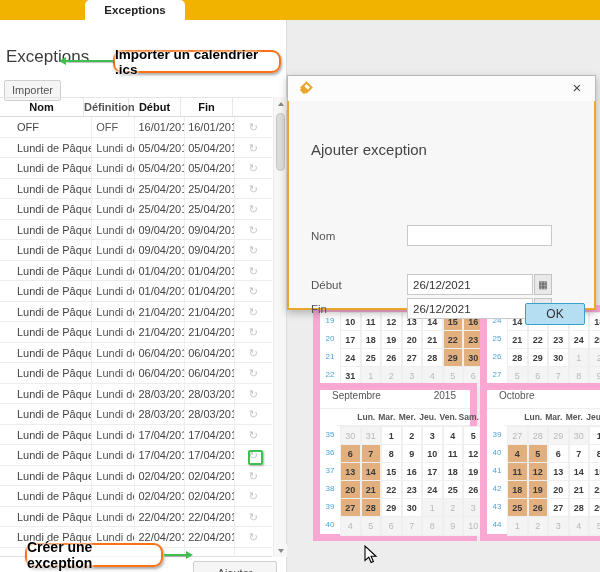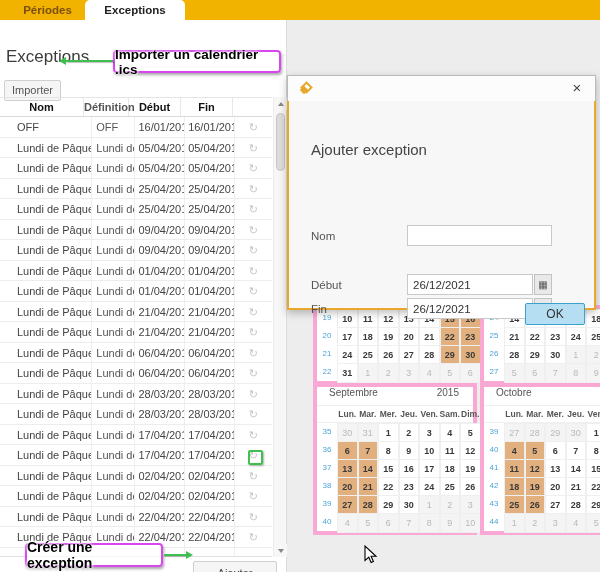--- a/index.html
+++ b/index.html
@@ -49,26 +49,26 @@
     border-right:3.5px solid transparent; border-bottom:4.5px solid #888; }
   .tri-down { width:0; height:0; border-left:3.5px solid transparent;
     border-right:3.5px solid transparent; border-top:4.5px solid #888; }
   .sb-thumb { position:absolute; left:2px; top:16px; width:9px; height:58px;
     background:#dcdcdc; border:1px solid #c6c6c6; border-radius:5px; }
 
   
   .right-panel { left:287px; top:20px; width:313px; height:552px; background:#ededed; z-index:0; }
 
   
-  .cal { background:#fff; border:4px solid #f9a8d4; z-index:2; font-size:9px; }
+  .cal { background:#fff; border:7px solid #f9a8d4; z-index:2; font-size:9px; }
   .cal-head { height:19px; display:flex; justify-content:space-between;
     align-items:flex-start; padding:0 14px 0 12px; color:#555; font-size:10px;
     border-bottom:1px solid #eee; }
   .cal-dow { display:grid; grid-template-columns:20px repeat(7,20.5px); height:17px;
-    color:#555; font-weight:bold; font-size:8.5px; border-bottom:1px solid #f0f0f0; }
+    color:#555; font-weight:bold; font-size:8.5px; border-bottom:1px solid #f0f0f0;margin-left:16px; }
   .cal-dow span { text-align:center; line-height:17px; }
   .cal-week { display:grid; grid-template-columns:20px repeat(7,20.5px); height:18px; }
   .wknum { color:#4da4d9; font-size:8px; text-align:center; line-height:18px; }
   .day { text-align:center; line-height:18px; color:#3a3a3a; font-weight:bold;
     border:0.5px solid #efefef; background:#fff; }
   .day.tan { background:#E2B07F; }
   .day.grey { background:#f4f4f4; color:#b9b9b9; font-weight:normal; }
 
   
   .dialog { left:287px; top:75px; width:309px; height:235px; z-index:10;
@@ -94,21 +94,21 @@
   .fselect .arr { position:absolute; right:6px; top:0; color:#555; font-size:9px; }
   .fdate { width:126px; height:21px; border:1px solid #c9c9c9; background:#fff;
     font-size:11.5px; color:#333; padding:0 5px; font-family:"Liberation Sans",sans-serif; }
   .calbtn { width:18px; height:21px; margin-left:1px; background:#e9e9e9;
     border:1px solid #c2c2c2; font-size:10px; line-height:19px; text-align:center; color:#555; }
   .ok-btn { position:absolute; left:236px; top:202px; width:60px; height:22px;
     background:#B5DEF2; border:1px solid #3BA0D0; border-radius:2px;
     font-size:12px; color:#333; text-align:center; line-height:20px; }
 
   
-  .g-box { border:2px solid #d946ef; border-radius:4px; background:rgba(255,255,255,0.72);
+  .g-box { border:2px solid #f97316; border-radius:9px; background:rgba(255,255,255,0.72);
     box-shadow:1px 2px 3px rgba(0,0,0,0.35); z-index:20; display:flex;
     align-items:center; justify-content:center; font-weight:bold; color:#000;
     text-shadow:0 0 2px #fff,0 0 3px #fff,0 0 4px #fff; }
   .g-import { left:113px; top:50px; width:168px; height:23px; font-size:13.5px; }
   .g-create { left:25px; top:543px; width:138px; height:24px; font-size:14px; }
   .g-square { left:248px; top:450px; width:15px; height:15px; border:2px solid #3FBF4F;
     border-radius:2px; z-index:20; box-shadow:1px 1px 2px rgba(0,0,0,0.3); }
   .g-line { height:2px; background:#3FBF4F; z-index:20; box-shadow:1px 1px 1px rgba(0,0,0,0.25); }
   .g-head { width:0; height:0; z-index:20; }
   .gh-left { border-top:4px solid transparent; border-bottom:4px solid transparent;
@@ -117,21 +117,20 @@
     border-left:7px solid #3FBF4F; }
 
   .cursor { z-index:30; }
 </style>
 </head>
 <body>
 
 <div class="abs right-panel"></div>
 
 <div class="abs tabbar">
-  <div class="abs tab-inactive">Périodes</div>
   <div class="abs tab-active">Exceptions</div>
 </div>
 
 <div class="abs left-panel">
   <div class="abs page-title">Exceptions</div>
   <div class="abs btn import-btn">Importer</div>
 
   <div class="abs thead">
     <span class="c-nom" style="text-align:center;padding-left:0;">Nom</span>
     <span class="c-def" style="text-align:center;padding-left:0;">Définition</span>

